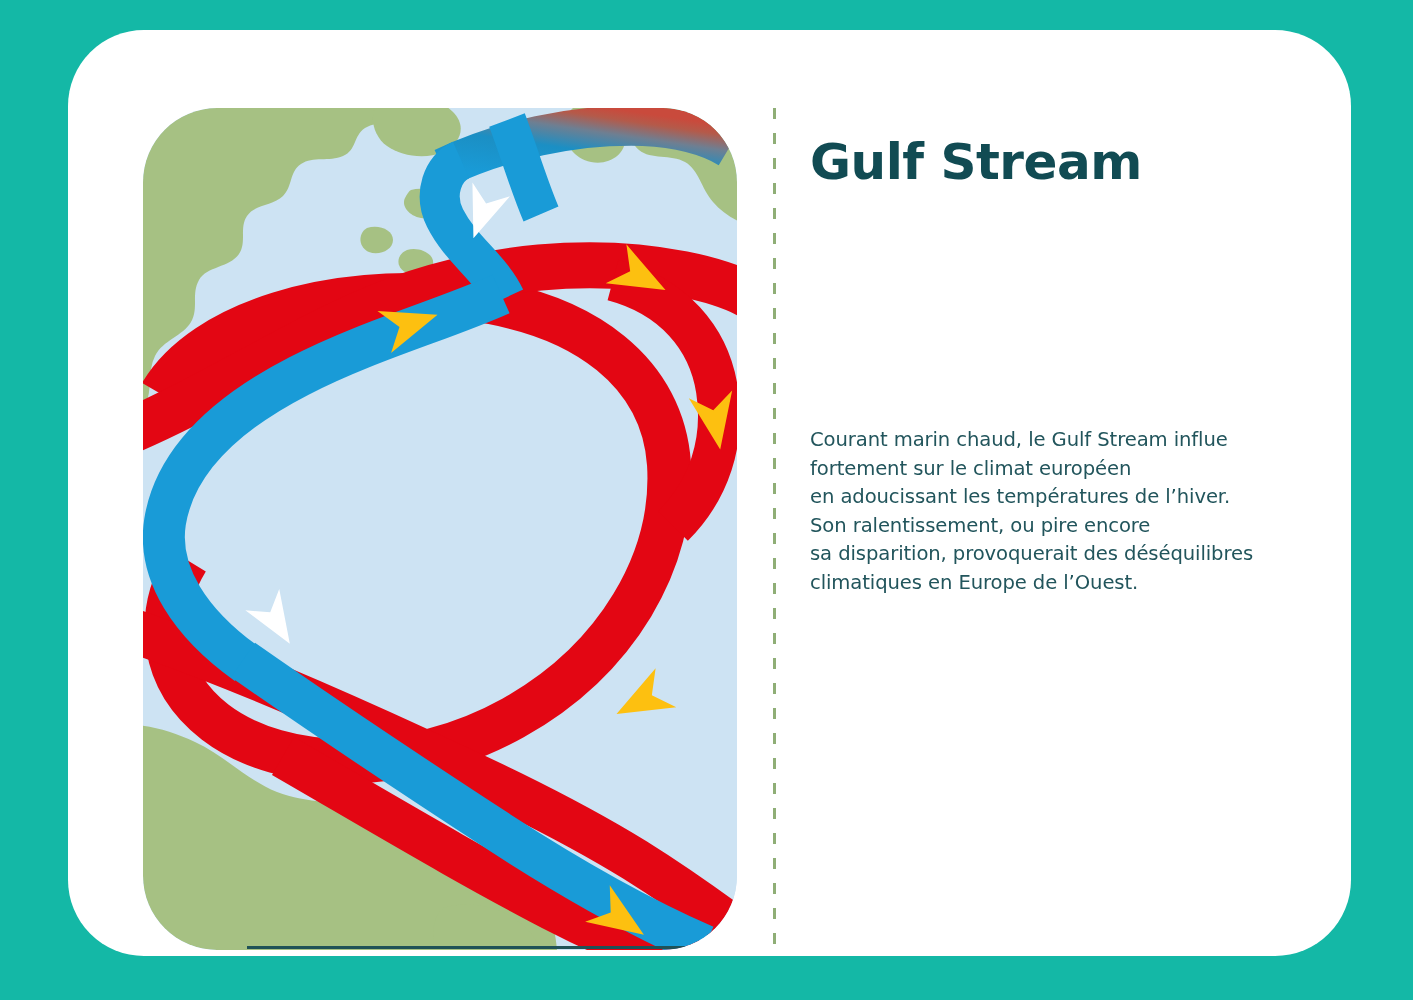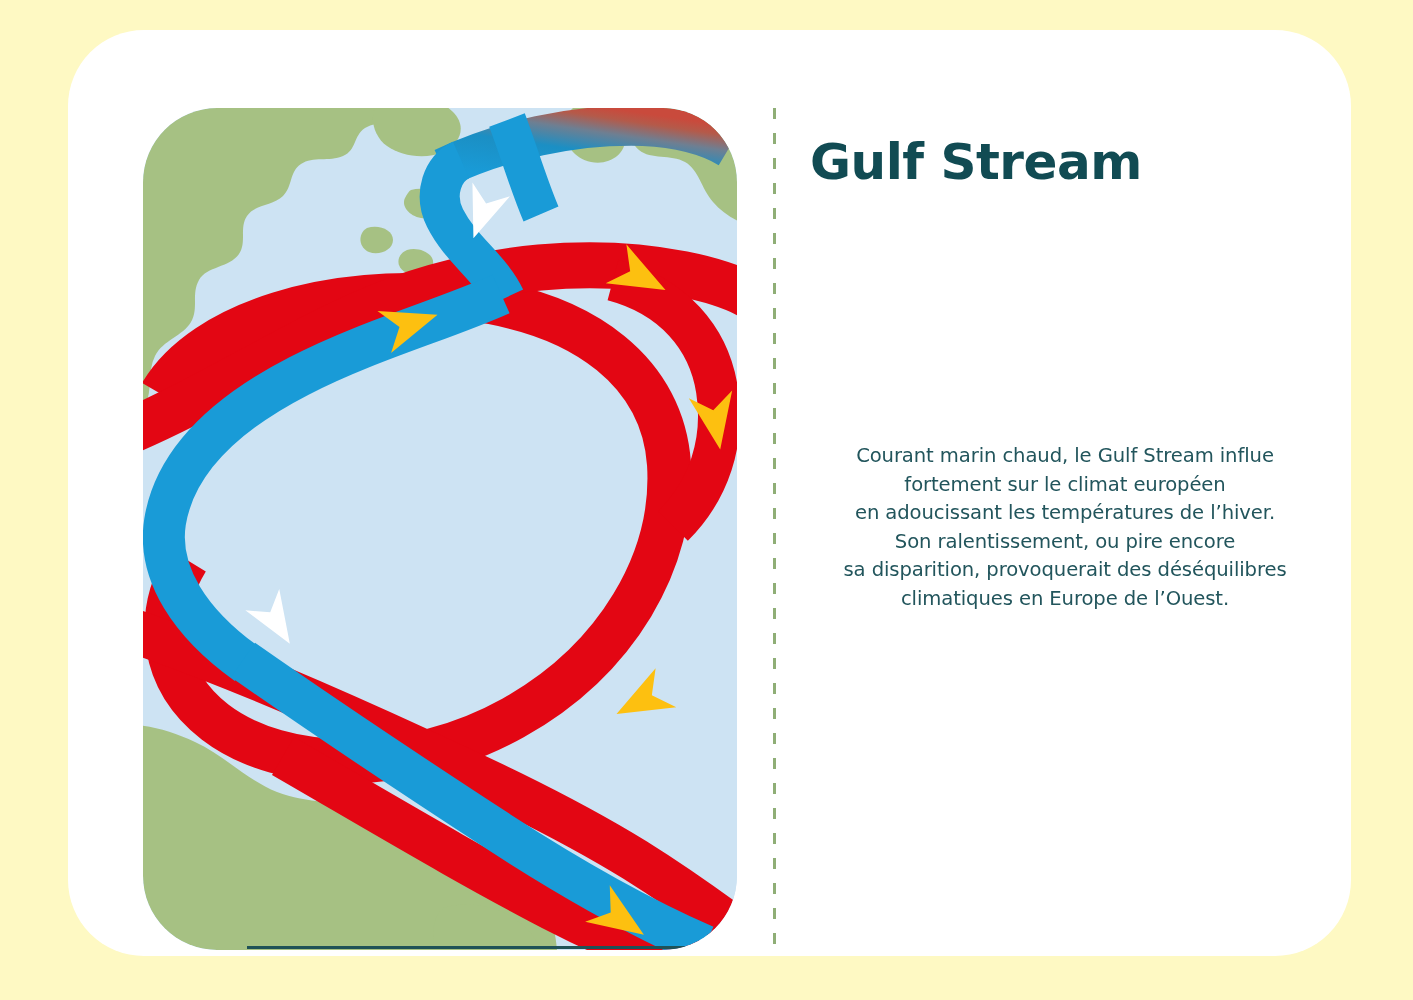--- a/index.html
+++ b/index.html
@@ -12,21 +12,21 @@
     height: 1000px;
     overflow: hidden;
     font-family: "Liberation Sans", sans-serif;
     background: #8cab72;
   }
 
   .stage {
     position: relative;
     width: 1413px;
     height: 1000px;
-    background: #fef9c3;
+    background: #14b8a6;
   }
 
   
   .card {
     position: absolute;
     left: 68px;
     top: 30px;
     width: 1283px;
     height: 926px;
     background: #ffffff;
@@ -92,28 +92,27 @@
   }
 
   .body-text {
     position: absolute;
     left: 0;
     top: 318px;
     width: 510px;
   }
 
   .para {
-    margin: 16px;
+    margin: 0;
     font-family: "DejaVu Sans", sans-serif;
     font-size: 19.6px;
     line-height: 28.6px;
     color: #22555c;
     letter-spacing: -0.1px;
     white-space: pre-line;
-    text-align: center;
   }
   .para + .para {
     margin-top: 28px;
   }
 </style>
 </head>
 <body>
 
 <div class="stage">
 

